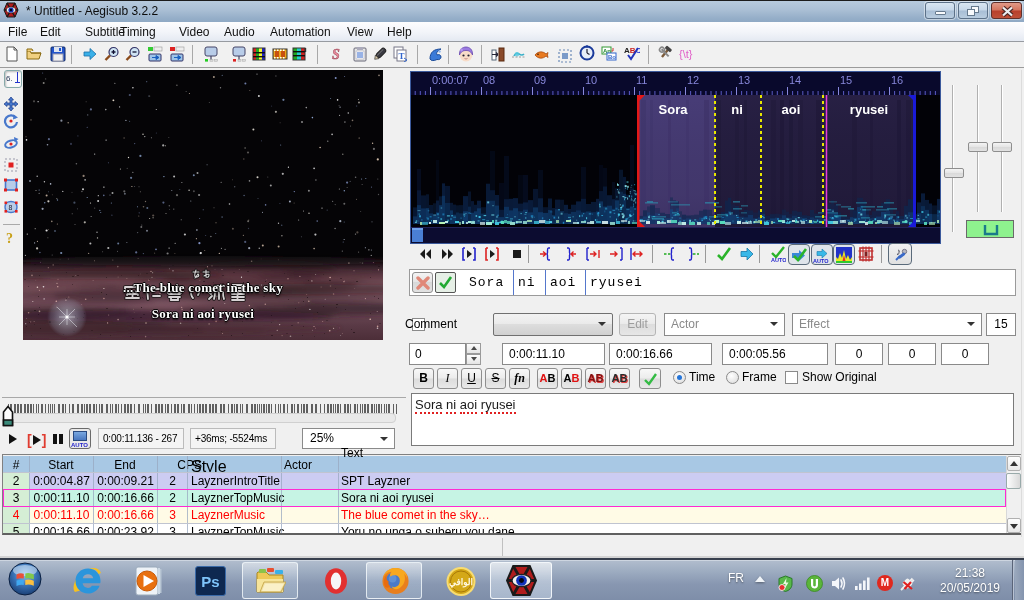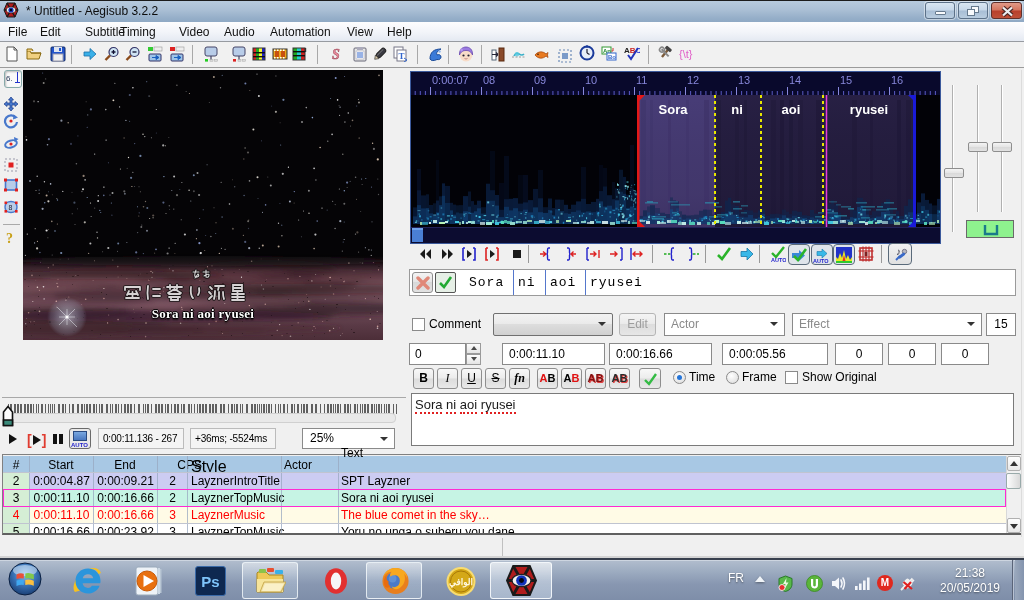--- a/index.html
+++ b/index.html
@@ -945,20 +945,21 @@
         <path d="M5 2 L14 2 L14 8 L5 8 Z M5 5 L14 5 M4 11 L16 11 M9.5 8 L9.5 17 M4 14 L16 14 M4 17 L16 17" stroke="#101010" stroke-width="3.6" fill="none" stroke-linecap="round"></path>
         <path d="M5 2 L14 2 L14 8 L5 8 Z M5 5 L14 5 M4 11 L16 11 M9.5 8 L9.5 17 M4 14 L16 14 M4 17 L16 17" stroke="#e8e8e8" stroke-width="1.8" fill="none" stroke-linecap="round"></path>
       </g>
 <g transform="translate(168,200)" opacity="0.92">
         <path d="M2 2 L8 2 M5 0 Q2 8 6 7 Q9 6 7 4 L4 8" stroke="#101010" stroke-width="2.9000000000000004" fill="none" stroke-linecap="round"></path>
         <path d="M2 2 L8 2 M5 0 Q2 8 6 7 Q9 6 7 4 L4 8" stroke="#e8e8e8" stroke-width="1.1" fill="none" stroke-linecap="round"></path>
         <path d="M12 2 L18 2 M15 0 L15 7 Q18 8 18 5 Q18 3 13 6" stroke="#101010" stroke-width="2.9000000000000004" fill="none" stroke-linecap="round"></path>
         <path d="M12 2 L18 2 M15 0 L15 7 Q18 8 18 5 Q18 3 13 6" stroke="#e8e8e8" stroke-width="1.1" fill="none" stroke-linecap="round"></path>
       </g>
 </svg>
+<div class="a" style="left:0;top:210px;width:360px;text-align:center;font-family:'Liberation Serif',serif;font-weight:bold;color:#fff;font-size:13px;letter-spacing:0.3px;text-shadow:-1px 0 0 #000,1px 0 0 #000,0 -1px 0 #000,0 1px 0 #000,0 2px 2px rgba(0,0,0,0.8)">...The blue comet in the sky</div>
 <div class="a" style="left:0;top:236px;width:360px;text-align:center;font-family:'Liberation Serif',serif;font-weight:bold;color:#fff;font-size:13px;letter-spacing:0.3px;text-shadow:-1px 0 0 #000,1px 0 0 #000,0 -1px 0 #000,0 1px 0 #000,0 2px 2px rgba(0,0,0,0.8)">Sora ni aoi ryusei</div>
 </div>
 
 <div class="a" style="left:410px;top:71px;width:531px;height:173px;border:1px solid #3c5a9c;background:#04040c">
 <svg width="529" height="171" viewBox="0 0 529 171">
       <defs>
         <linearGradient id="selshade" x1="0" y1="0" x2="0" y2="1">
           <stop offset="0" stop-color="#4a3f7e" stop-opacity="0.5"></stop>
           <stop offset="0.75" stop-color="#3a3060" stop-opacity="0.3"></stop>
           <stop offset="1" stop-color="#352a58" stop-opacity="0.55"></stop>
@@ -1990,21 +1991,21 @@
     <span class="a" style="left:53px;top:0;width:1px;height:25px;background:#5577cc"></span>
     <span style="position:absolute;left:58px">ni</span>
     <span class="a" style="left:85px;top:0;width:1px;height:25px;background:#5577cc"></span>
     <span style="position:absolute;left:90px">aoi</span>
     <span class="a" style="left:125px;top:0;width:1px;height:25px;background:#5577cc"></span>
     <span style="position:absolute;left:130px">ryusei</span>
   </div>
 </div>
 
 <div class="a" style="left:412px;top:318px;width:13px;height:13px;background:#fff;border:1px solid #8a8a8a"></div>
-<div class="a" style="left:429px;top:317px;font-size:12px">Comment</div>
+<div class="a" style="left:405px;top:317px;font-size:12px">Comment</div>
 <div class="a" style="left:493px;top:313px;width:120px;height:23px;border:1px solid #707070;border-radius:2px;background:linear-gradient(#f2f2f2,#ebebeb 45%,#dddddd 50%,#d0d0d0)">
   <div class="combo-arrow"></div>
 </div>
 <div class="a" style="left:619px;top:313px;width:37px;height:23px;border:1px solid #b5b5b5;border-radius:3px;background:linear-gradient(#f4f4f4,#ebebeb 45%,#dddddd 50%,#e6e6e6);color:#9d9d9d;text-align:center;line-height:21px;font-size:12px">Edit</div>
 <div class="a tbox" style="left:664px;top:313px;width:121px;height:23px;color:#8a8a8a;padding-left:6px;line-height:21px">Actor<div class="combo-arrow"></div></div>
 <div class="a tbox" style="left:792px;top:313px;width:190px;height:23px;color:#8a8a8a;padding-left:6px;line-height:21px">Effect<div class="combo-arrow"></div></div>
 <div class="a tbox" style="left:986px;top:313px;width:30px;height:23px;text-align:center;line-height:21px">15</div>
 
 <div class="a tbox" style="left:409px;top:343px;width:57px;height:22px;padding-left:5px;line-height:20px">0</div>
 <div class="a" style="left:466px;top:343px;width:15px;height:22px">

